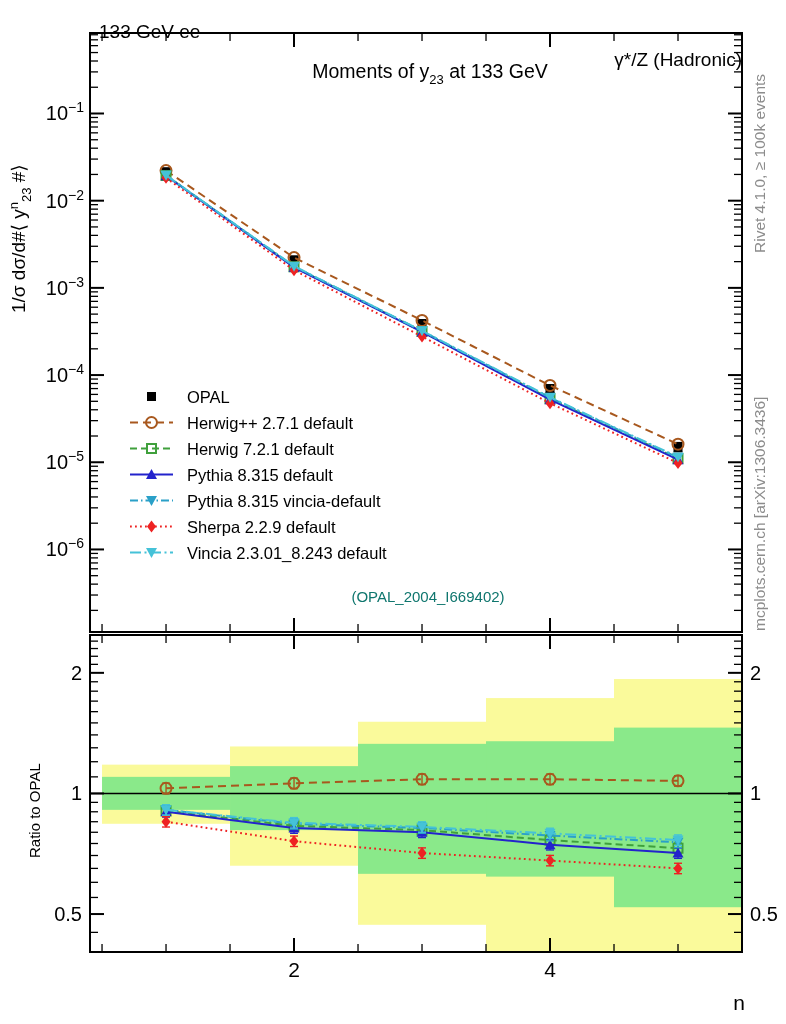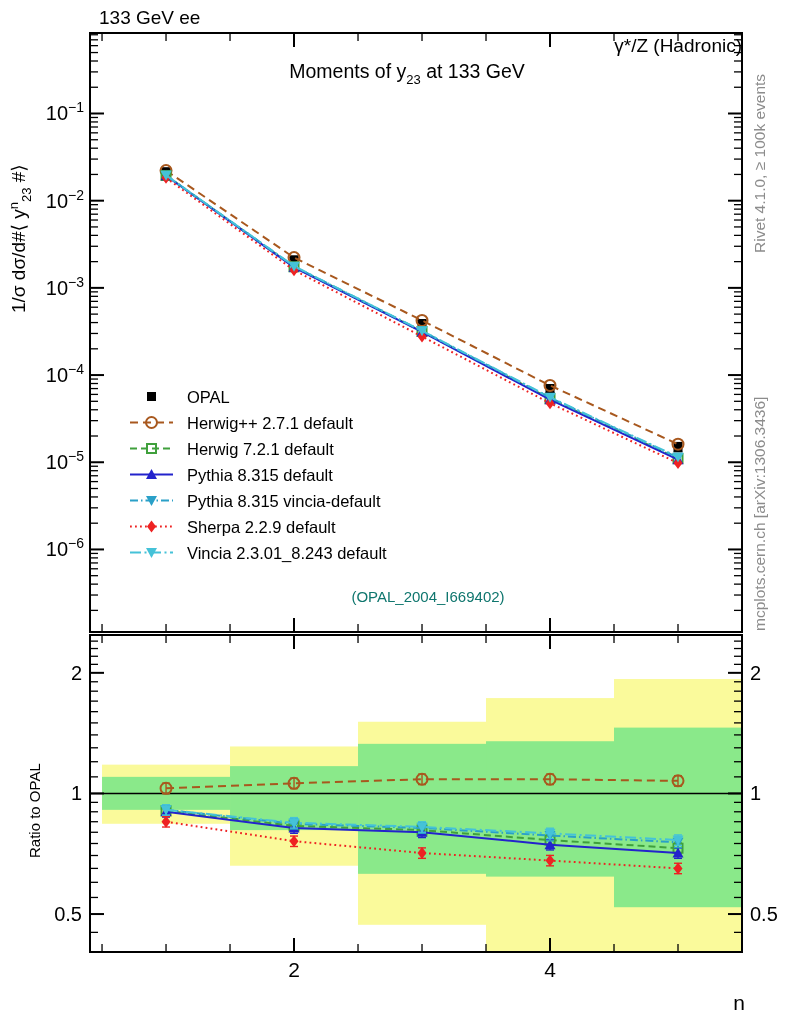--- a/index.html
+++ b/index.html
@@ -1,23 +1,23 @@
 <!DOCTYPE html>
 <html><head>
 <meta charset="utf-8">
 <style>
   html,body{margin:0;padding:0;background:#fff;}
   .page{position:relative;width:786px;height:1024px;background:#fff;overflow:hidden;
         font-family:"Liberation Sans","DejaVu Sans",sans-serif;color:#000;}
   #chart{position:absolute;left:0;top:0;}
   .abs{position:absolute;white-space:nowrap;}
-  .hdr{font-size:19px;top:7px;}
+  .hdr{font-size:19px;top:21px;}
   .hdr-left{left:99px;}
   .hdr-right{left:442px;width:300px;text-align:right;margin-top:28px;}
-  .plot-title{left:81px;top:60px;width:652px;text-align:center;font-size:19.5px;}
+  .plot-title{left:104px;top:60px;width:652px;text-align:center;font-size:19.5px;}
   .t-sub{font-size:13px;vertical-align:-6px;}
   .t-sup{font-size:13px;vertical-align:7px;}
   .ylabel-main{left:6px;top:313px;font-size:19px;transform:rotate(-90deg);transform-origin:0 0;}
   .ratio-ylabel{left:26px;top:858px;font-size:15px;transform:rotate(-90deg);transform-origin:0 0;}
   .note{color:#8c8c8c;font-size:15.5px;transform:rotate(-90deg);transform-origin:0 0;}
   .note-rivet{left:751px;top:253px;}
   .note-mcplots{left:751px;top:631px;}
   .watermark{left:278px;top:588px;width:300px;text-align:center;font-size:15px;color:#0f766e;}
   .xlabel{left:700px;top:991px;width:45px;text-align:right;font-size:21px;}
 </style>

